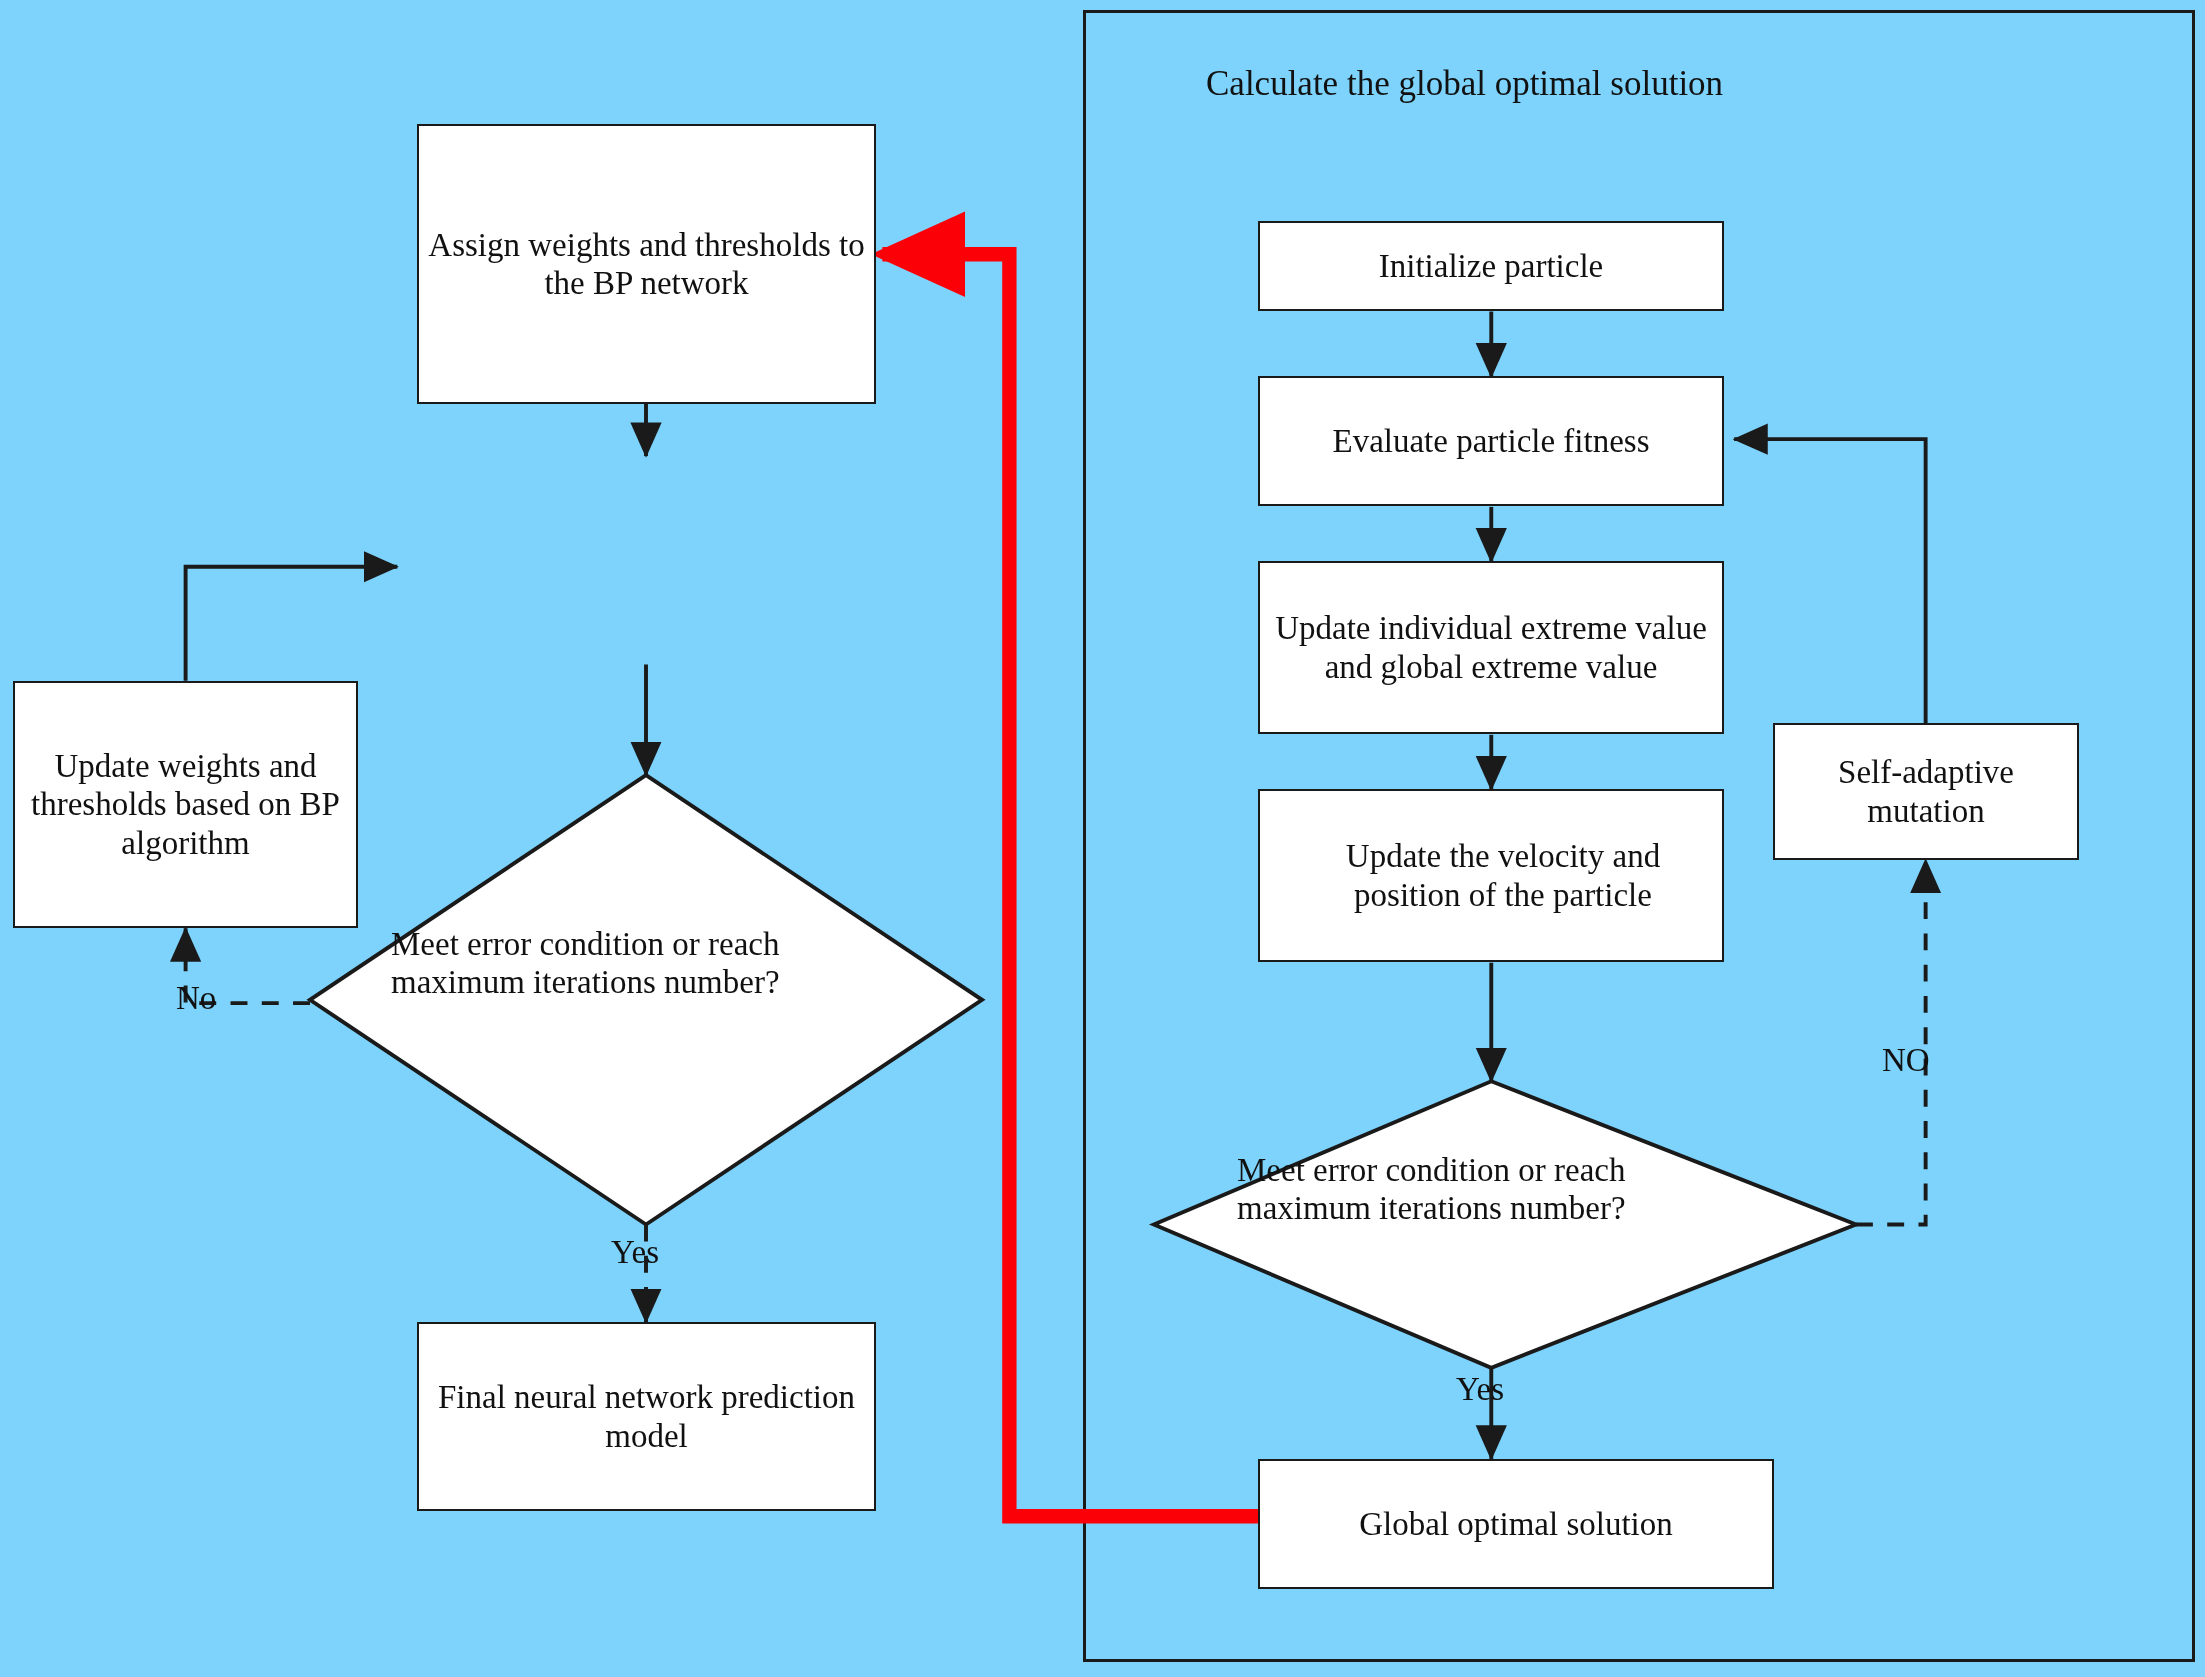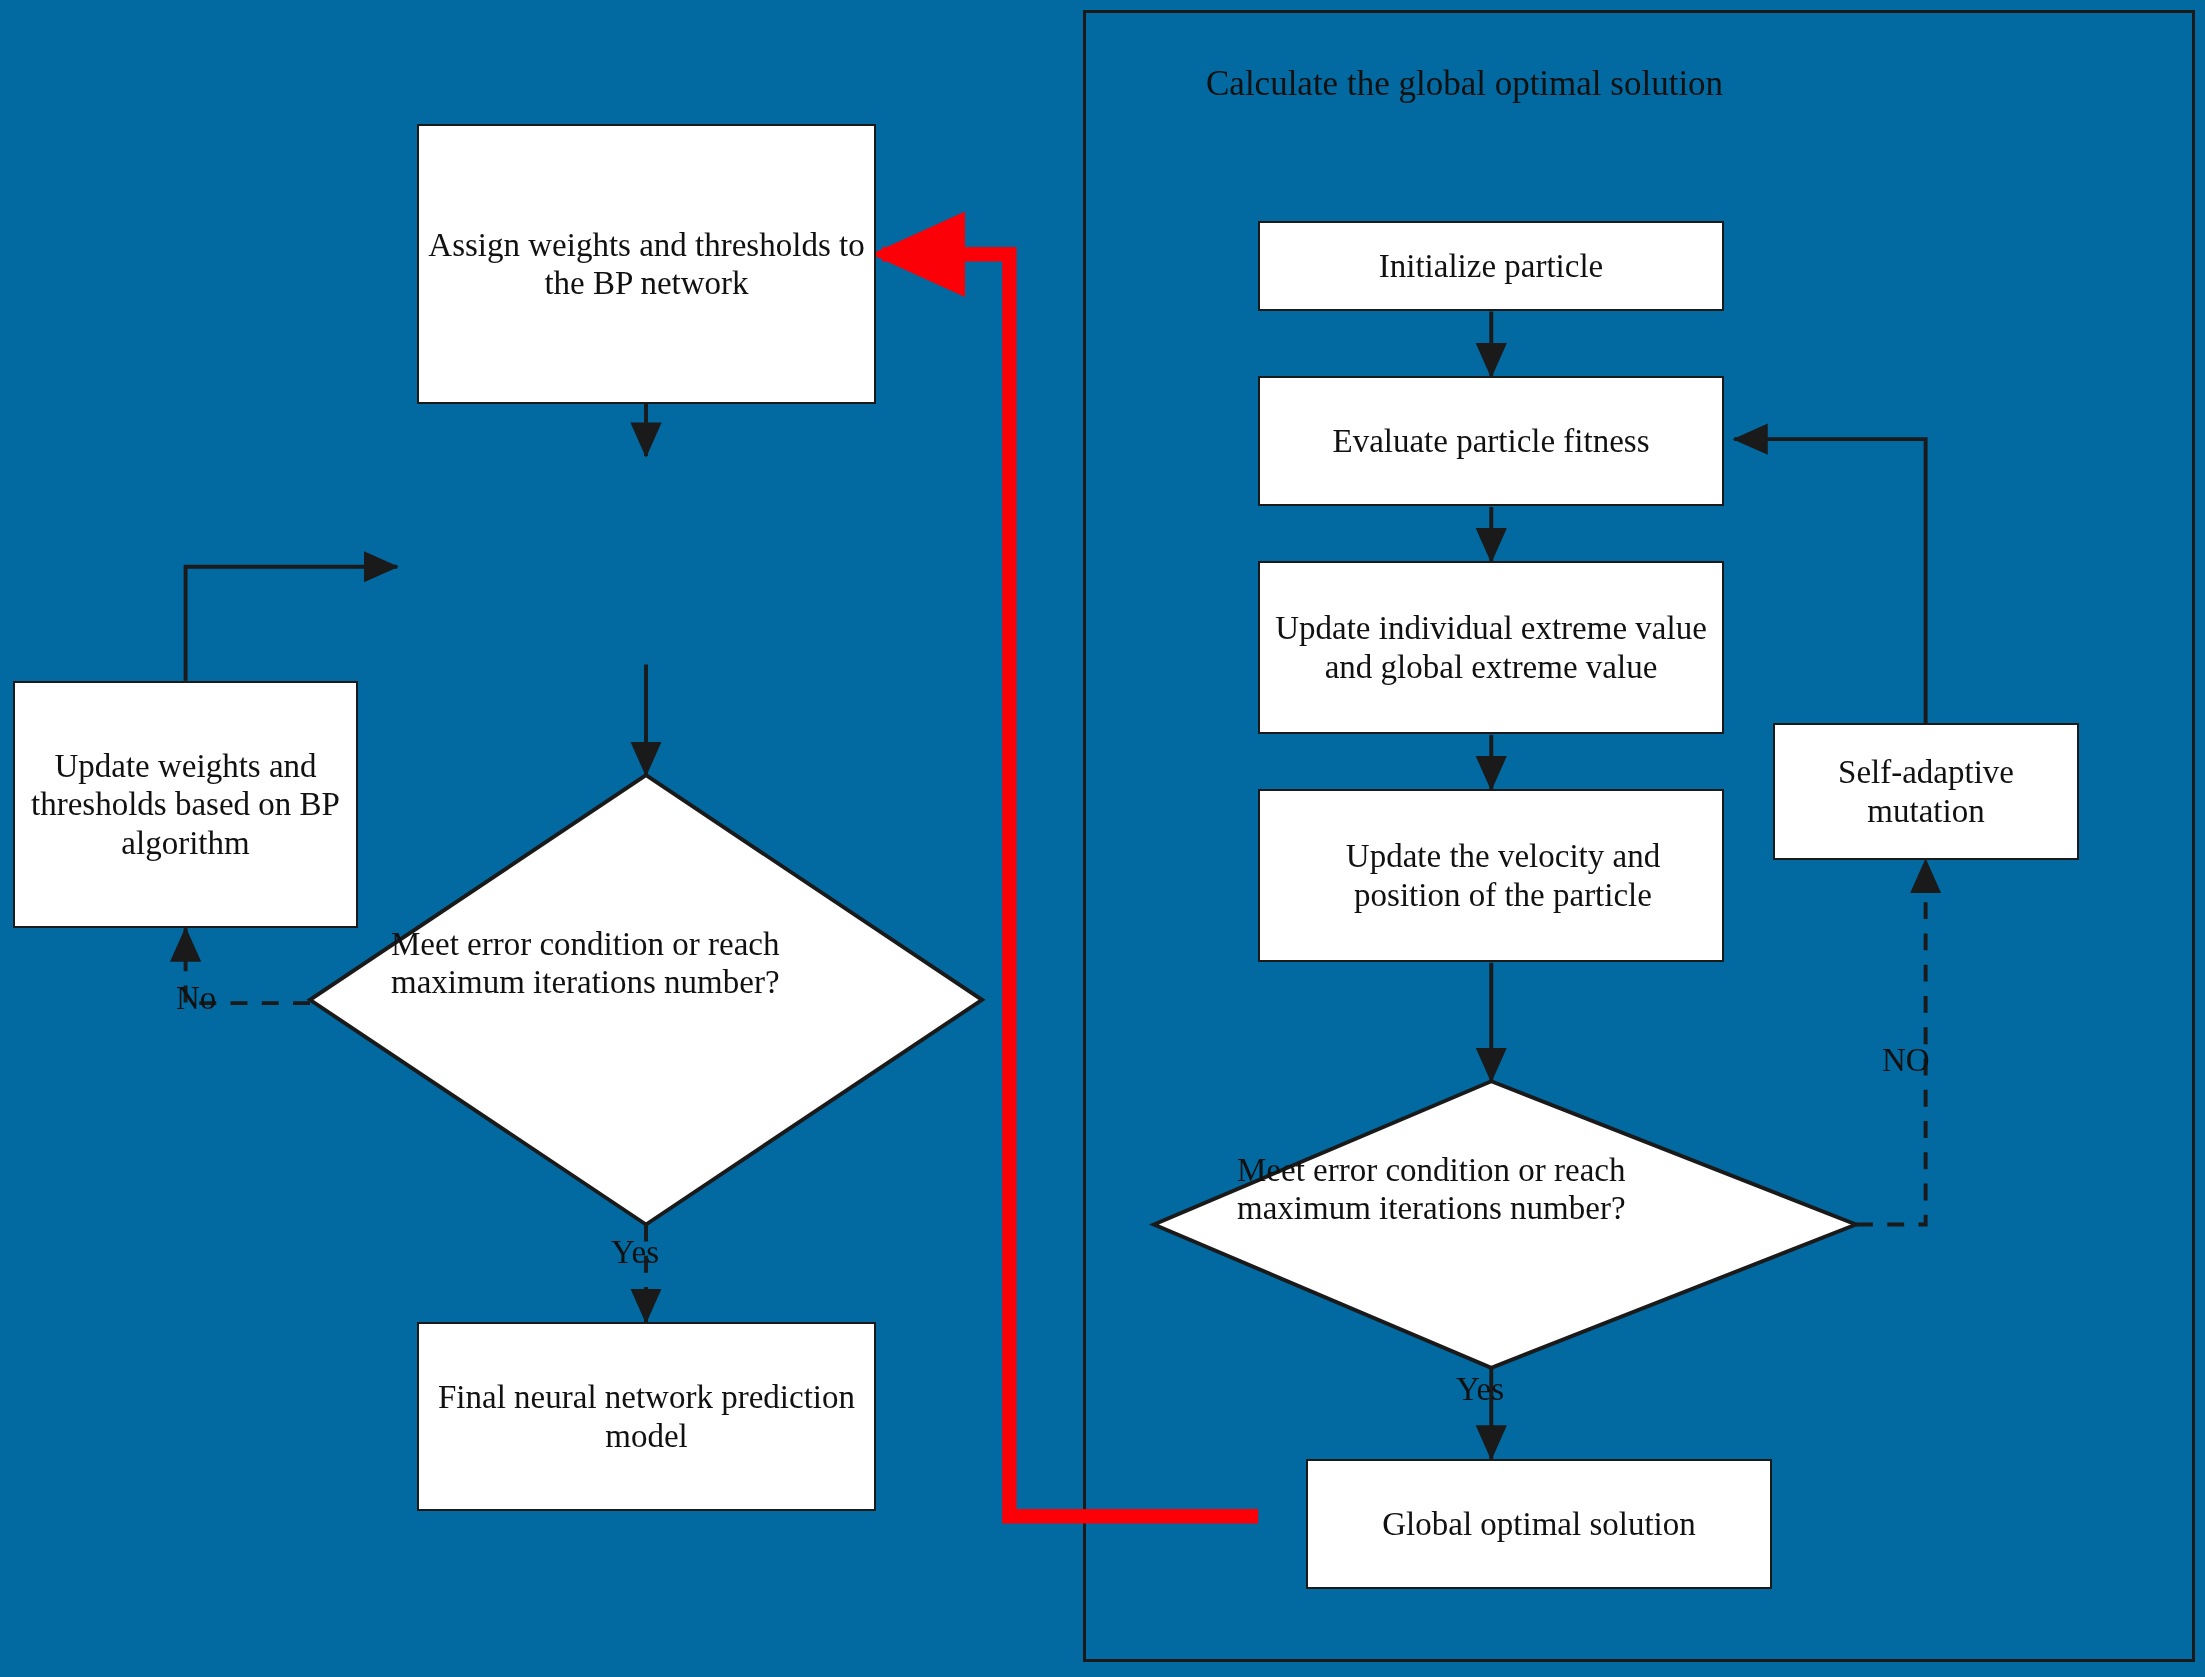--- a/index.html
+++ b/index.html
@@ -1,18 +1,18 @@
 <!DOCTYPE html>
 <html style="font-size:10.4px"><head>
 <meta charset="utf-8">
 <style>
   html,body{margin:0;padding:0;background:#ffffff;}
   body{width:2205px;height:1678px;overflow:hidden;
        font-family:"Liberation Serif","DejaVu Serif",serif;}
-  #stage{position:relative;width:2205px;height:1678px;background:#0369a1;}
+  #stage{position:relative;width:2205px;height:1678px;background:#7dd3fc;}
   svg.layer{position:absolute;left:0;top:0;width:2205px;height:1678px;}
   .nodebox{position:absolute;background:#fff;border:2.6px solid #1a1a1a;
            box-sizing:border-box;display:flex;align-items:center;
            justify-content:center;text-align:center;}
   .nodebox .txt{font-size:33px;line-height:1.16;color:#111;padding:0 6.5px;}
   .diamondlabel{position:absolute;font-size:33px;
                 line-height:1.16;color:#111;}
   .edgelabel{position:absolute;font-size:33px;color:#111;
              background:transparent;white-space:nowrap;}
   .panel-title{position:absolute;font-size:35px;color:#111;white-space:nowrap;}
@@ -103,21 +103,21 @@
   <div class="nodebox" style="left:1258px;top:789px;width:466px;height:173px;padding-left:24px;">
     <span class="txt">Update the velocity and position of the particle</span>
   </div>
 
   <div class="nodebox" style="left:1773px;top:723px;width:306px;height:137px;">
     <span class="txt">Self-adaptive mutation</span>
   </div>
 
   <div class="diamondlabel" style="left:1237px;top:1151px;width:511px;">Meet error condition or reach maximum iterations number?</div>
 
-  <div class="nodebox" style="left:1258px;top:1459px;width:466px;height:130px;margin-left:48px;">
+  <div class="nodebox" style="left:1258px;top:1459px;width:516px;height:130px;">
     <span class="txt">Global optimal solution</span>
   </div>
 
   <div class="edgelabel" style="left:1882px;top:1042px;">NO</div>
 
   <div class="edgelabel" style="left:1456px;top:1371px;">Yes</div>
 
 </div>
 
 

